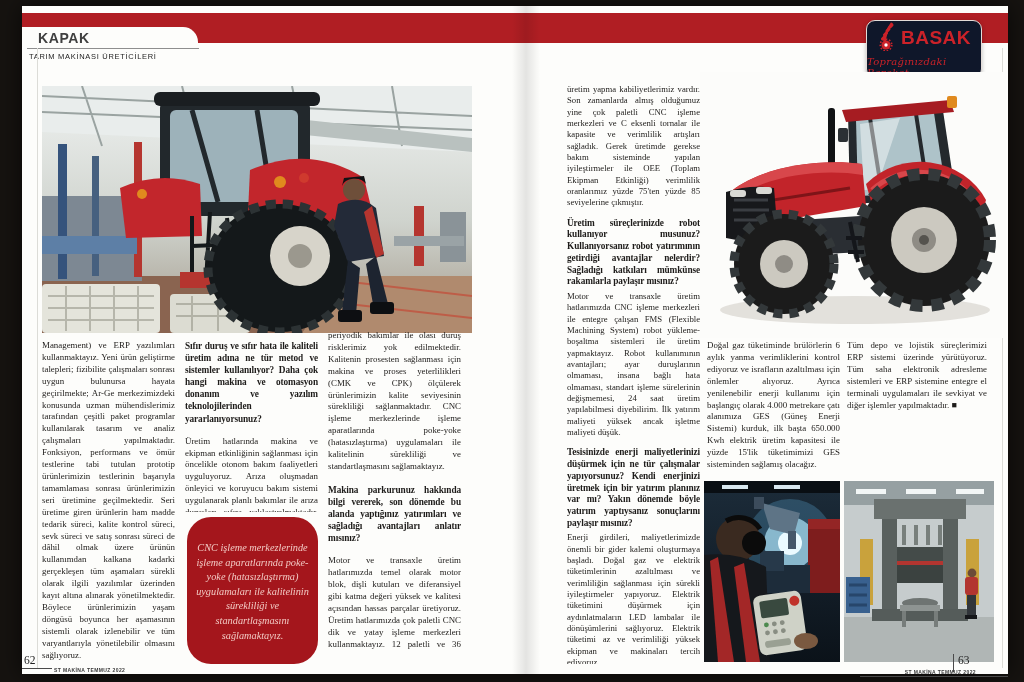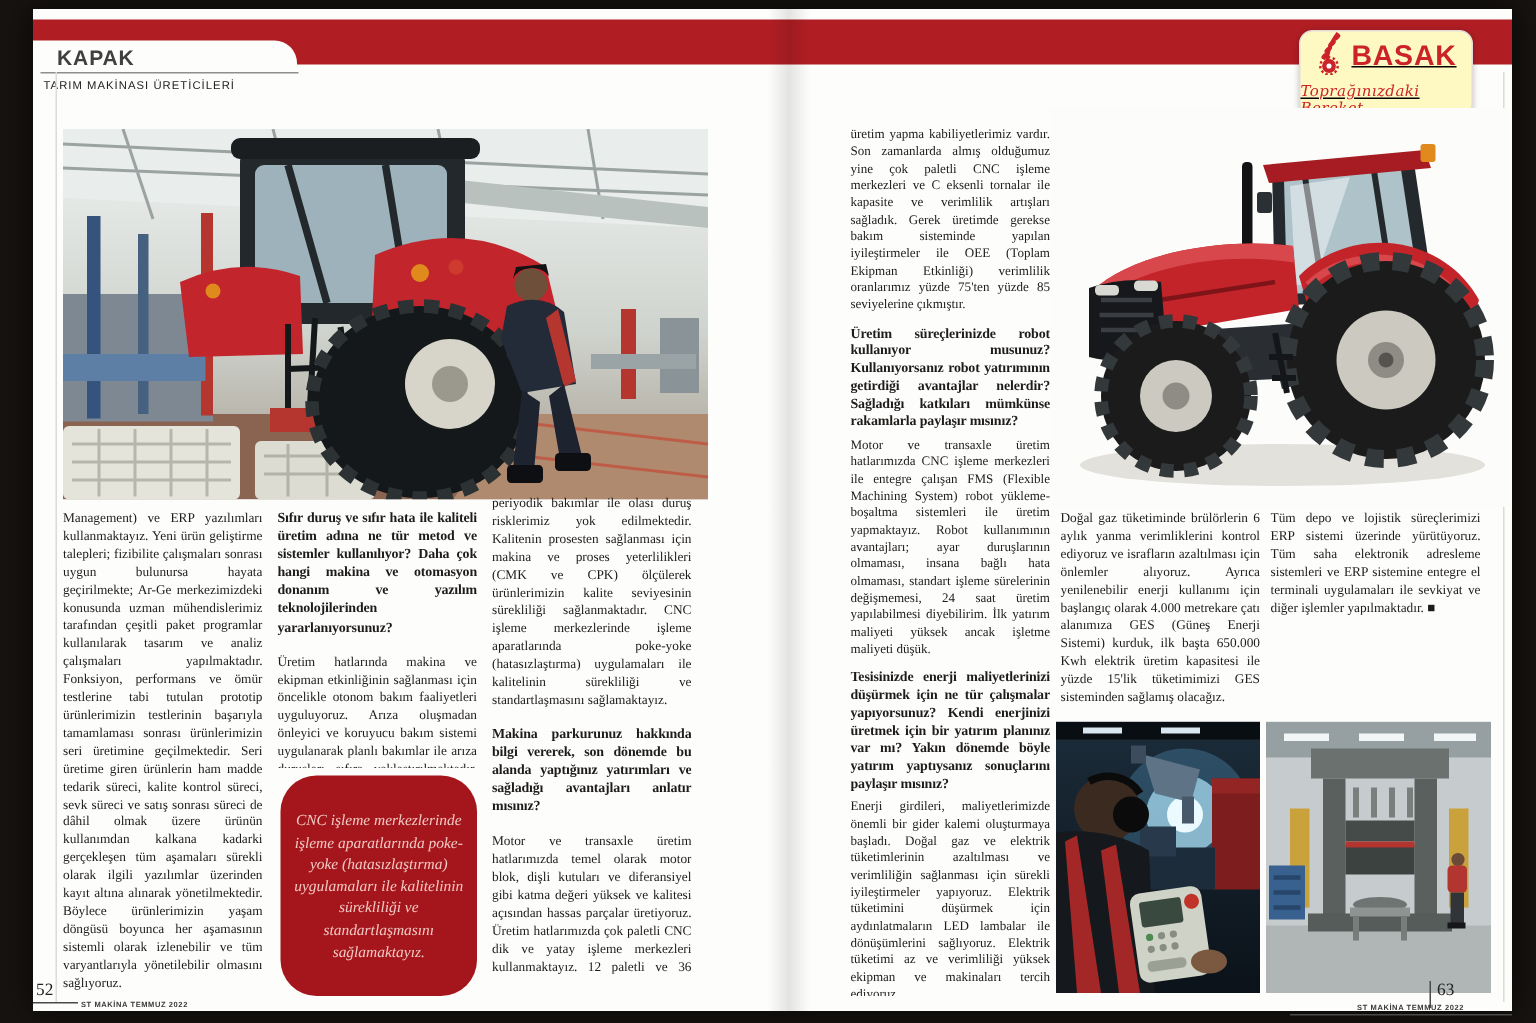--- a/index.html
+++ b/index.html
@@ -26,23 +26,23 @@
   }
   .header-rule{position:absolute;left:5px;top:42px;width:172px;height:1px;background:#8e8e8e}
   .kapak-sub{
     position:absolute;left:7px;top:46px;
     font-family:"Liberation Sans","DejaVu Sans",sans-serif;
     font-size:7.5px;letter-spacing:.7px;color:#1c1c1c;
   }
   
   .basak-box{
     position:absolute;left:844px;top:14px;width:116px;height:58px;
-    background:#fef9c3;border:1px solid #e3dcd8;border-radius:9px;
+    background:#0f172a;border:1px solid #e3dcd8;border-radius:9px;
     box-shadow:0 1px 4px rgba(0,0,0,.25);
-    display:flex;flex-direction:column;align-items:center;justify-content:center;gap:1px;text-decoration:underline;
+    display:flex;flex-direction:column;align-items:center;justify-content:center;gap:1px;
   }
   .basak-row{display:flex;align-items:center;gap:4px}
   .basak-word{
     font-family:"Liberation Sans","DejaVu Sans",sans-serif;font-weight:bold;
     font-size:19px;letter-spacing:.5px;color:var(--brand-red,#cc2229);
   }
   .basak-tagline{
     font-style:italic;font-size:10px;color:var(--brand-red,#cc2229);
     font-family:"DejaVu Serif","Liberation Serif",serif;letter-spacing:.3px;
   }
@@ -202,21 +202,21 @@
   </div>
 
   <div class="pull-quote">CNC işleme merkezlerinde işleme aparatlarında poke-yoke (hatasızlaştırma) uygulamaları ile kalitelinin sürekliliği ve standartlaşmasını sağlamaktayız.</div>
 
   <div class="col" style="left:306px;top:324px;width:133px;height:322px">
     <p class="para">periyodik bakımlar ile olası duruş risklerimiz yok edilmektedir. Kalitenin prosesten sağlanması için makina ve proses yeterlilikleri (CMK ve CPK) ölçülerek ürünlerimizin kalite seviyesinin sürekliliği sağlanmaktadır. CNC işleme merkezlerinde işleme aparatlarında poke-yoke (hatasızlaştırma) uygulamaları ile kalitelinin sürekliliği ve standartlaşmasını sağlamaktayız.</p>
     <p class="para q">Makina parkurunuz hakkında bilgi vererek, son dönemde bu alanda yaptığınız yatırımları ve sağladığı avantajları anlatır mısınız?</p>
     <p class="para">Motor ve transaxle üretim hatlarımızda temel olarak motor blok, dişli kutuları ve diferansiyel gibi katma değeri yüksek ve kalitesi açısından hassas parçalar üretiyoruz. Üretim hatlarımızda çok paletli CNC dik ve yatay işleme merkezleri kullanmaktayız. 12 paletli ve 36 paletli CNC işleme merkezlerinde sıfır ayar duruş ve kayıplar ile esnek (flexible machining system)</p>
   </div>
 
-  <div class="folio-num" style="left:2px;top:648px">52</div>
+  <div class="folio-num" style="left:2px;top:648px">62</div>
   <div class="folio-line" style="left:0;top:662px;width:30px"></div>
   <div class="folio-mag" style="left:32px;top:661px">ST MAKİNA TEMMUZ 2022</div>
 
   <div class="photo" style="left:678px;top:66px;width:306px;height:266px;background:#fcfcfa">
     <svg viewBox="0 0 306 266" preserveAspectRatio="none">
       <ellipse cx="155" cy="238" rx="135" ry="14" fill="#e3e1dc"></ellipse>
 
       <g>
         <path d="M148,40 L242,32 L256,126 L150,132 Z" fill="#24292d"></path>
         <path d="M156,48 L234,41 L246,120 L158,124 Z" fill="#aec3c9"></path>

